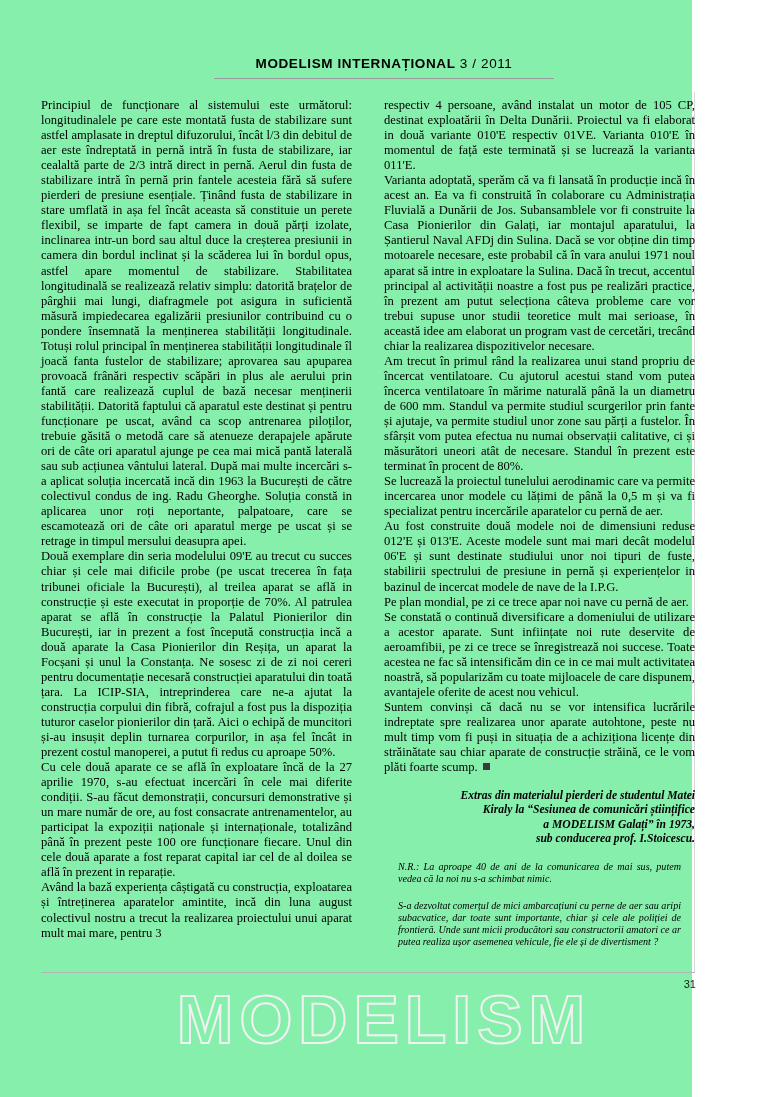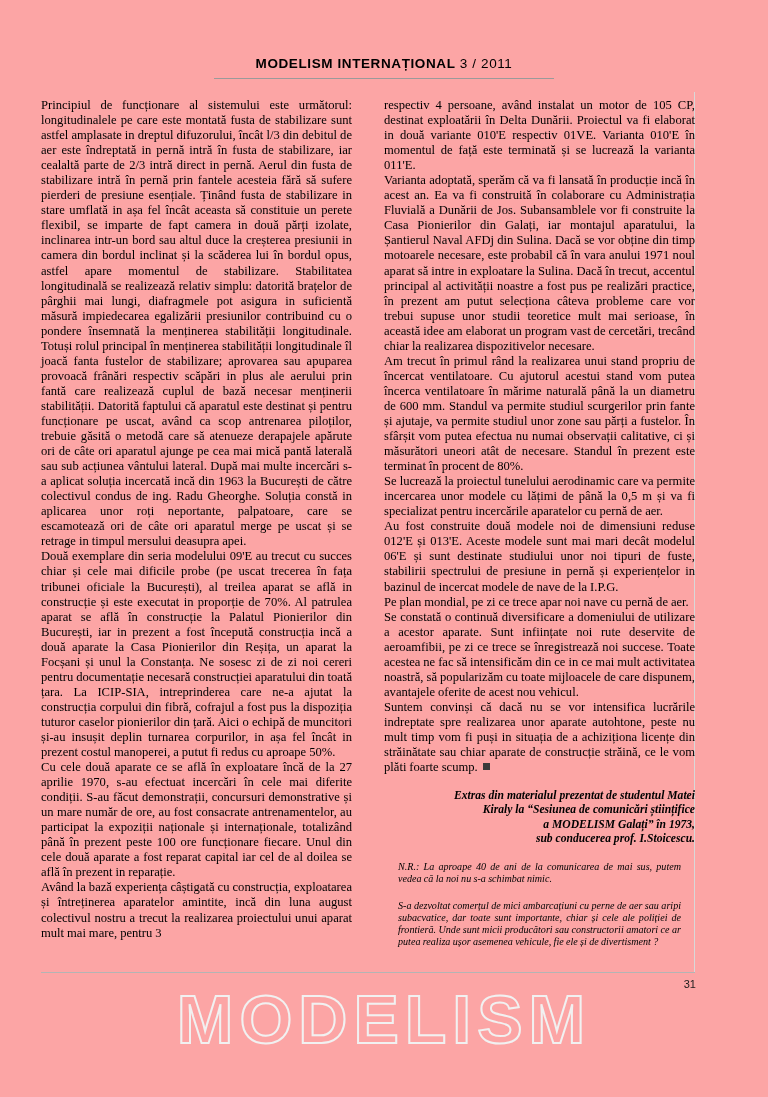--- a/index.html
+++ b/index.html
@@ -13,23 +13,23 @@
     position: relative;
     font-family: "Liberation Serif", "DejaVu Serif", serif;
     color: #000;
     overflow: hidden;
   }
 
   
   .page {
     position: absolute;
     inset: 0;
-    width: 768px;
+    width: 692px;
     height: 1097px;
-    background: #fca5a5;
+    background: #86efac;
   }
 
   
   .scan-edge-right {
     position: absolute;
     top: 92px;
     left: 694px;
     width: 1px;
     height: 880px;
     background: #d8d8d8;
@@ -183,21 +183,21 @@
       <p>respectiv 4 persoane, având instalat un motor de 105 CP, destinat exploatării în Delta Dunării. Proiectul va fi elaborat in două variante 010'E respectiv 01VE. Varianta 010'E în momentul de față este terminată și se lucrează la varianta 011'E.</p>
       <p>Varianta adoptată, sperăm că va fi lansată în producție incă în acest an. Ea va fi construită în colaborare cu Administrația Fluvială a Dunării de Jos. Subansamblele vor fi construite la Casa Pionierilor din Galați, iar montajul aparatului, la Șantierul Naval AFDj din Sulina. Dacă se vor obține din timp motoarele necesare, este probabil că în vara anului 1971 noul aparat să intre in exploatare la Sulina. Dacă în trecut, accentul principal al activității noastre a fost pus pe realizări practice, în prezent am putut selecționa câteva probleme care vor trebui supuse unor studii teoretice mult mai serioase, în această idee am elaborat un program vast de cercetări, trecând chiar la realizarea dispozitivelor necesare.</p>
       <p>Am trecut în primul rând la realizarea unui stand propriu de încercat ventilatoare. Cu ajutorul acestui stand vom putea încerca ventilatoare în mărime naturală până la un diametru de 600 mm. Standul va permite studiul scurgerilor prin fante și ajutaje, va permite studiul unor zone sau părți a fustelor. În sfârșit vom putea efectua nu numai observații calitative, ci și măsurători uneori atât de necesare. Standul în prezent este terminat în procent de 80%.</p>
       <p>Se lucrează la proiectul tunelului aerodinamic care va permite incercarea unor modele cu lățimi de până la 0,5 m și va fi specializat pentru incercările aparatelor cu pernă de aer.</p>
       <p>Au fost construite două modele noi de dimensiuni reduse 012'E și 013'E. Aceste modele sunt mai mari decât modelul 06'E și sunt destinate studiului unor noi tipuri de fuste, stabilirii spectrului de presiune in pernă și experiențelor in bazinul de incercat modele de nave de la I.P.G.</p>
       <p>Pe plan mondial, pe zi ce trece apar noi nave cu pernă de aer.</p>
       <p>Se constată o continuă diversificare a domeniului de utilizare a acestor aparate. Sunt inființate noi rute deservite de aeroamfibii, pe zi ce trece se înregistrează noi succese. Toate acestea ne fac să intensificăm din ce in ce mai mult activitatea noastră, să popularizăm cu toate mijloacele de care dispunem, avantajele oferite de acest nou vehicul.</p>
       <p><span>Suntem convinși că dacă nu se vor intensifica lucrările indreptate spre realizarea unor aparate autohtone, peste nu mult timp vom fi puși in situația de a achiziționa licențe din străinătate sau chiar aparate de construcție străină, ce le vom plăti foarte scump.</span><span class="endmark"></span></p>
 
       <div class="attribution">
-        <div>Extras din materialul prezentat de studentul Matei</div>
+        <div>Extras din materialul pierderi de studentul Matei</div>
         <div>Kiraly la “Sesiunea de comunicări științifice</div>
         <div>a MODELISM Galați” în 1973,</div>
         <div>sub conducerea prof. I.Stoicescu.</div>
       </div>
 
       <div class="note">
         <p>N.R.: La aproape 40 de ani de la comunicarea de mai sus, putem vedea că la noi nu s-a schimbat nimic.</p>
         <p>S-a dezvoltat comerțul de mici ambarcațiuni cu perne de aer sau aripi subacvatice, dar toate sunt importante, chiar și cele ale poliției de frontieră. Unde sunt micii producători sau constructorii amatori ce ar putea realiza ușor asemenea vehicule, fie ele și de divertisment ?</p>
       </div>
     </div>

